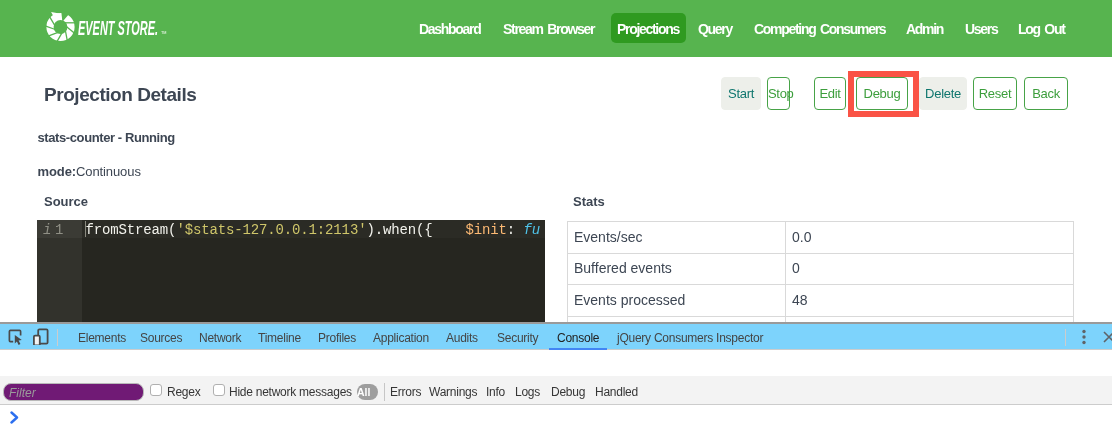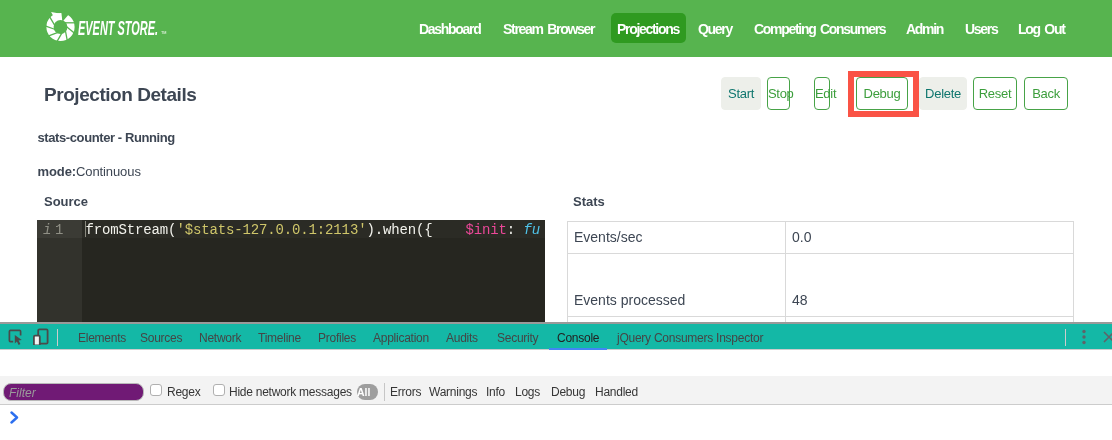--- a/index.html
+++ b/index.html
@@ -18,32 +18,32 @@
   .seclabel { position:absolute; font-size:13px; font-weight:bold; color:#3d4653; }
   
   #editor { position:absolute; left:37px; top:220px; width:508px; height:102px; background:#262620; font-family:"Liberation Mono", monospace; font-size:14px; }
   #gutter { position:absolute; left:0; top:0; width:45px; height:102px; background:#32322c; }
   #gutline1 { position:absolute; left:0; top:0; width:45px; height:18px; background:#3b3b35; }
   #codeline1bg { position:absolute; left:45px; top:0; width:463px; height:18px; background:#2b2b25; }
   #cursor { position:absolute; left:47.5px; top:1px; width:1.5px; height:16px; background:#8a8a80; }
   .gl { position:absolute; top:1.5px; color:#8f8f85; font-family:"Liberation Mono", monospace; font-size:14px; }
   #codeline { position:absolute; left:48.5px; top:1.5px; white-space:pre; letter-spacing:-0.14px; color:#f2f2ec; }
   .cm-str { color:#cfc66a; }
-  .cm-prop { color:#ec4899; }
+  .cm-prop { color:#fdba74; }
   .cm-kw { color:#4fc4ea; font-style:italic; }
   
   #stats-table { position:absolute; left:567px; top:221px; width:507px; height:101px; border:1px solid #d9d9d9; border-bottom:none; overflow:hidden; }
   .trow { position:absolute; left:0; width:505px; height:31.7px; border-bottom:1px solid #d9d9d9; }
   .trow .c1 { position:absolute; left:6px; top:6.5px; font-size:14px; color:#3d4653; }
   .trow .c2 { position:absolute; left:224px; top:6.5px; font-size:14px; color:#3d4653; }
   #coldiv { position:absolute; left:217px; top:0; width:1px; height:101px; background:#d9d9d9; }
   
   #devtools { position:absolute; left:0; top:321.5px; width:1112px; height:119px; background:#fff; }
   #dt-topborder { position:absolute; left:0; top:0; width:1112px; height:2px; background:#9a9a9a; }
-  #tabbar { position:absolute; left:0; top:2px; width:1112px; height:26px; background:#14b8a6; border-bottom:1px solid #ccc; }
+  #tabbar { position:absolute; left:0; top:2px; width:1112px; height:26px; background:#7dd3fc; border-bottom:1px solid #ccc; }
   .tab { position:absolute; top:8.5px; font-size:12px; color:#454545; white-space:nowrap; letter-spacing:-0.25px; line-height:1; }
   #tab-underline { position:absolute; left:549px; top:24.5px; width:58px; height:2px; background:#4285f4; }
   .vsep { position:absolute; width:1px; background:#ccc; }
   #row2 { position:absolute; left:0; top:28px; width:1112px; height:26px; background:#fff; border-bottom:1px solid #ddd; }
   #row3 { position:absolute; left:0; top:54px; width:1112px; height:29px; background:#f3f3f3; border-bottom:1px solid #ccc; }
   .dtxt { position:absolute; font-size:12px; color:#363636; white-space:nowrap; letter-spacing:-0.25px; line-height:1; }
   .cb { position:absolute; width:11.5px; height:11.5px;  background:#fff; border:1px solid #b0b0b0; border-radius:3px; }
   .cb.checked { background:#3d7df5; border:1px solid #3d7df5; }
   #filterinput { position:absolute; left:3px; top:7.5px; width:141px; height:18px; background:#701a75; border:1px solid #b9b9b9; border-radius:8px;font-style:italic; }
   #filterinput span { position:absolute; left:5px; top:2px; font-size:12px; color:#9b9b9b; }
@@ -84,21 +84,21 @@
   <span class="navitem" style="left:965px">Users</span>
   <span class="navitem" style="left:1018px">Log Out</span>
 </div>
 
 <div id="h2">Projection Details</div>
 <div id="pname">stats-counter - Running</div>
 <div id="pmode"><b>mode:</b>Continuous</div>
 
 <div class="btn disabled" style="left:721px;width:40px">Start</div>
 <div class="btn" style="left:767px;width:23px">Stop</div>
-<div class="btn" style="left:814px;width:16px">Edit</div>
+<div class="btn" style="left:814px;width:32px">Edit</div>
 <div class="btn" style="left:856px;width:52px">Debug</div>
 <div class="btn disabled" style="left:919px;width:48px">Delete</div>
 <div class="btn" style="left:973px;width:44px">Reset</div>
 <div class="btn" style="left:1024px;width:44px">Back</div>
 <div id="redbox"></div>
 
 <div class="seclabel" style="left:44px;top:194px">Source</div>
 <div id="editor">
   <div id="gutter"></div>
   <div id="gutline1"></div>
@@ -108,20 +108,24 @@
   <div id="cursor"></div>
   <div id="codeline">fromStream(<span class="cm-str">'$stats-127.0.0.1:2113'</span>).when({    <span class="cm-prop">$init</span>: <span class="cm-kw">fu</span></div>
 </div>
 
 <div class="seclabel" style="left:573px;top:194px">Stats</div>
 <div id="stats-table">
   <div id="coldiv"></div>
   <div class="trow" style="top:0">
       <span class="c1">Events/sec</span>
       <span class="c2">0.0</span>
+    </div>
+  <div class="trow" style="top:31.7px">
+      <span class="c1">Buffered events</span>
+      <span class="c2">0</span>
     </div>
   <div class="trow" style="top:63.4px">
       <span class="c1">Events processed</span>
       <span class="c2">48</span>
     </div>
   <div class="trow" style="top:95.1px">
       <span class="c1"></span>
       <span class="c2"></span>
     </div>
 </div>

